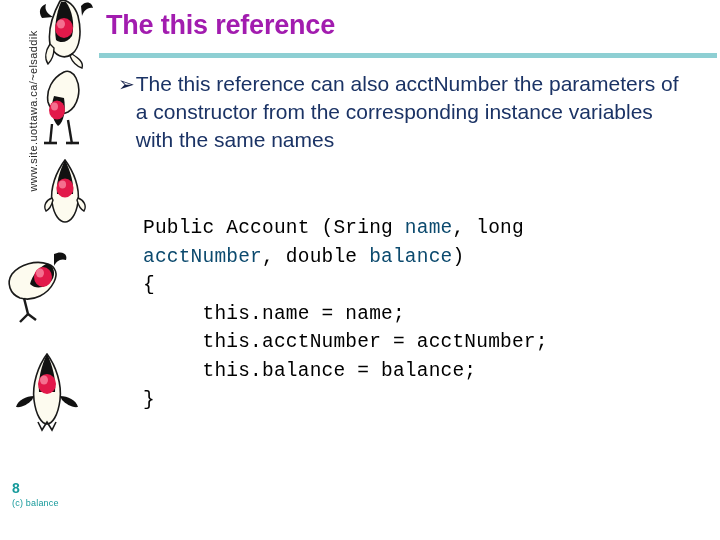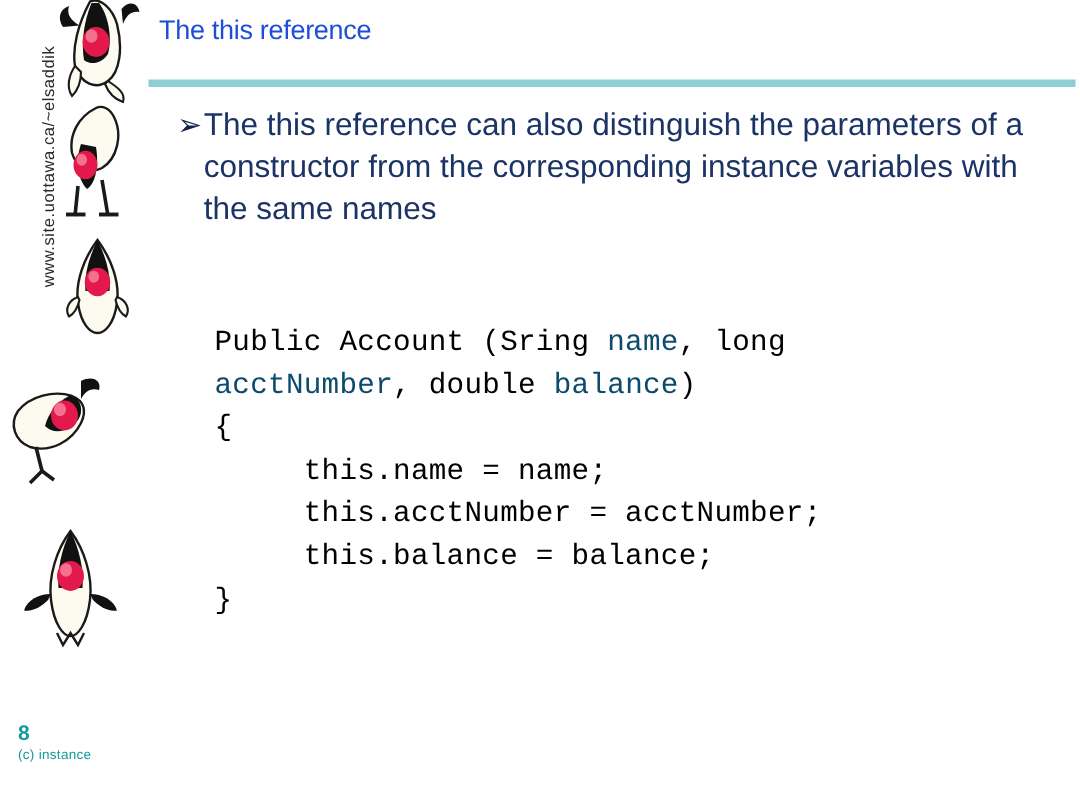--- a/index.html
+++ b/index.html
@@ -43,23 +43,23 @@
   .duke {
     position: absolute;
   }
   .duke svg { display: block; }
 
   
   .title {
     position: absolute;
     left: 106px;
     top: 10px;
-    font-size: 18px;
-    font-weight: normal;
-    color: #1d4ed8;
+    font-size: 27px;
+    font-weight: bold;
+    color: #a21caf;
     letter-spacing: -0.2px;
     white-space: nowrap;
   }
   .rule {
     position: absolute;
     left: 99px;
     top: 53px;
     width: 618px;
     height: 5px;
     background: #8ecfd3;
@@ -190,21 +190,21 @@
         <path d="M30 70 L34 78 L39 70 L44 78 L48 70" fill="none" stroke="#1a1a1a" stroke-width="1.6"></path>
       </svg>
     </div>
   </div>
 
   <div class="title">The this reference</div>
   <div class="rule"></div>
 
   <div class="bullet">
     <span class="bullet-marker">➢</span>
-    <span class="bullet-text">The this reference can also distinguish the parameters of a constructor from the corresponding instance variables with the same names</span>
+    <span class="bullet-text">The this reference can also acctNumber the parameters of a constructor from the corresponding instance variables with the same names</span>
   </div>
 
   <div class="code"><div><span>Public Account (Sring </span><span class="kw">name</span><span>, long</span></div><div><span class="kw">acctNumber</span><span>, double </span><span class="kw">balance</span><span>)</span></div><div><span>{</span></div><div><span>     this.name = name;</span></div><div><span>     this.acctNumber = acctNumber;</span></div><div><span>     this.balance = balance;</span></div><div><span>}</span></div></div>
 
   <div class="page-num">8</div>
-  <div class="copyright">(c) instance</div>
+  <div class="copyright">(c) balance</div>
 
 </div>
 
 </body></html>

